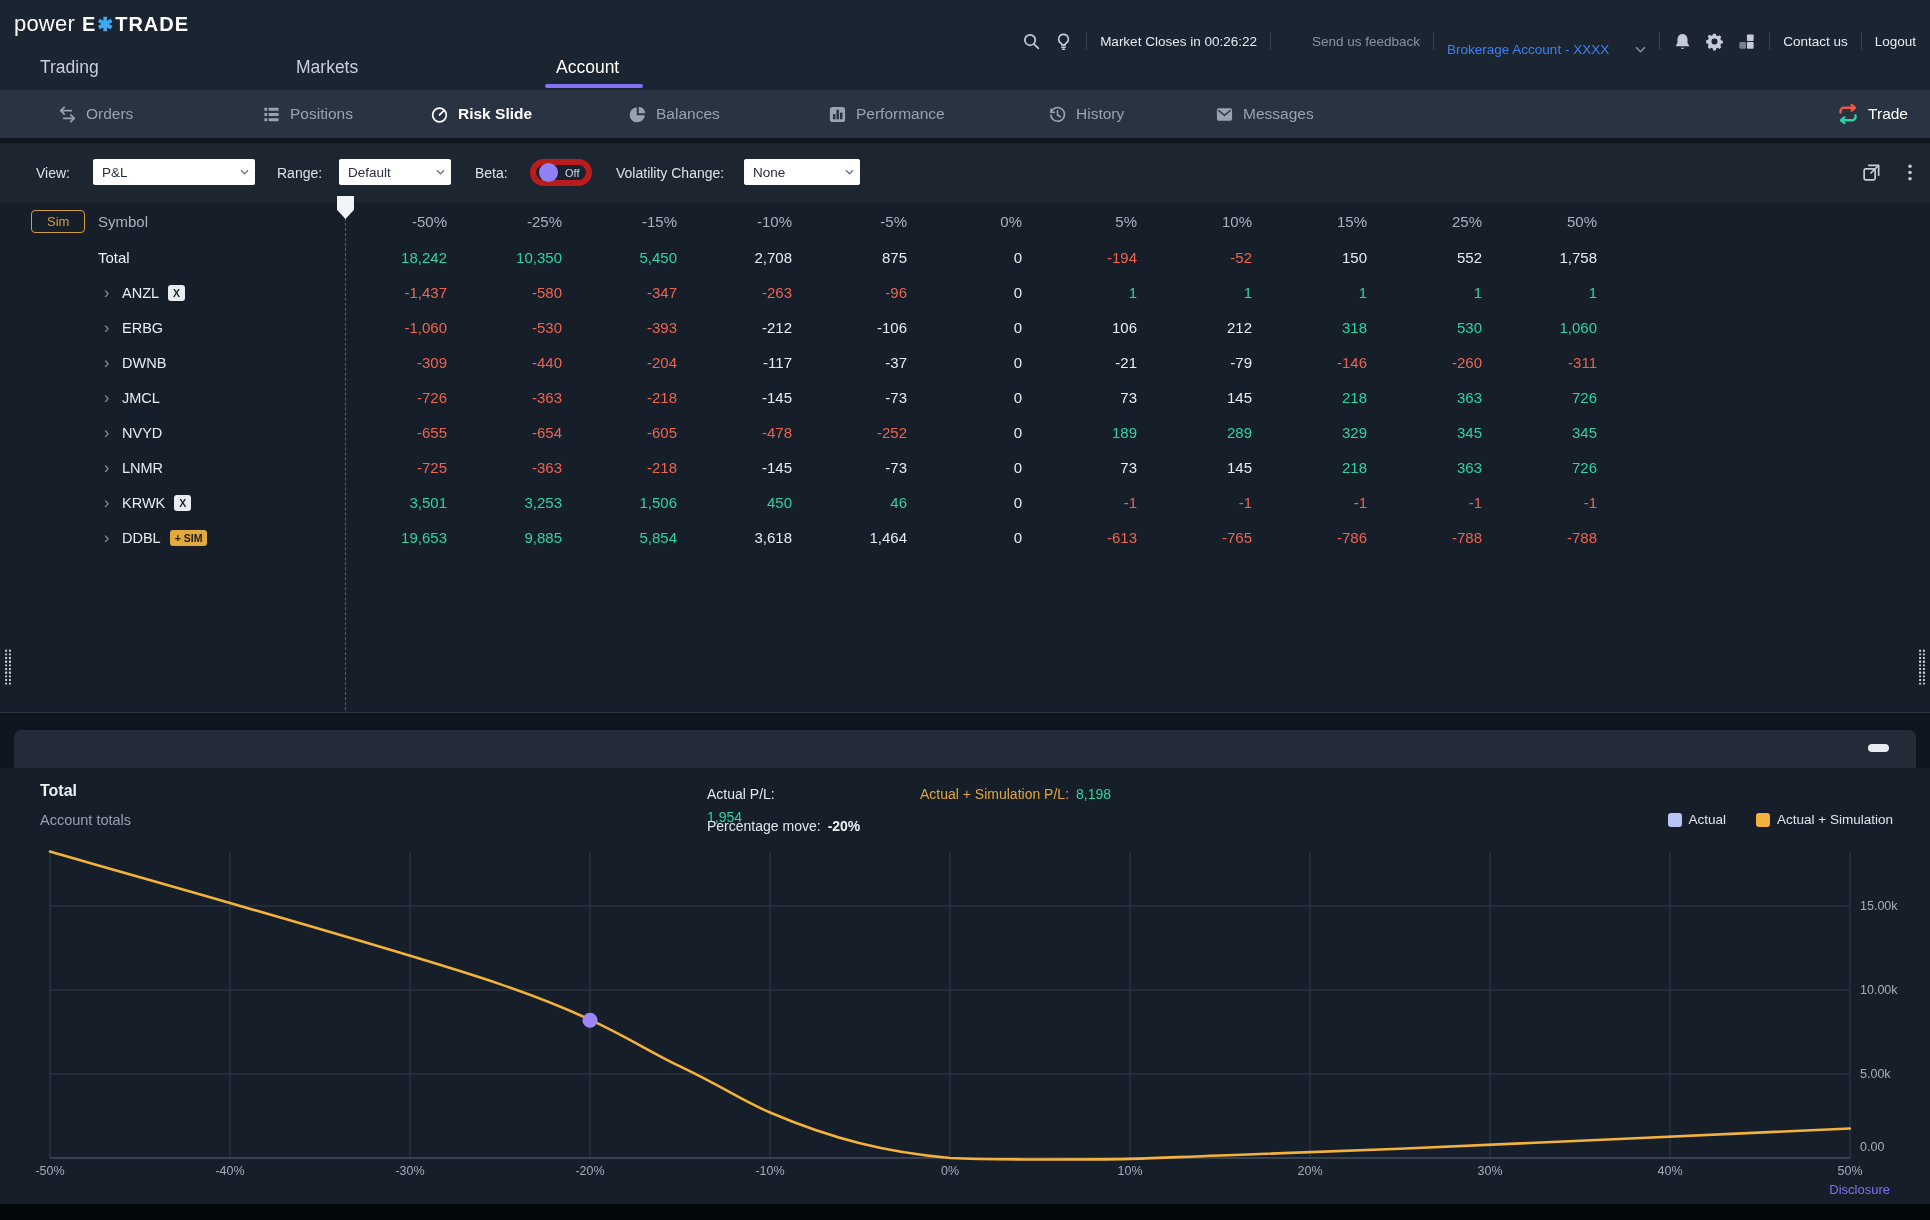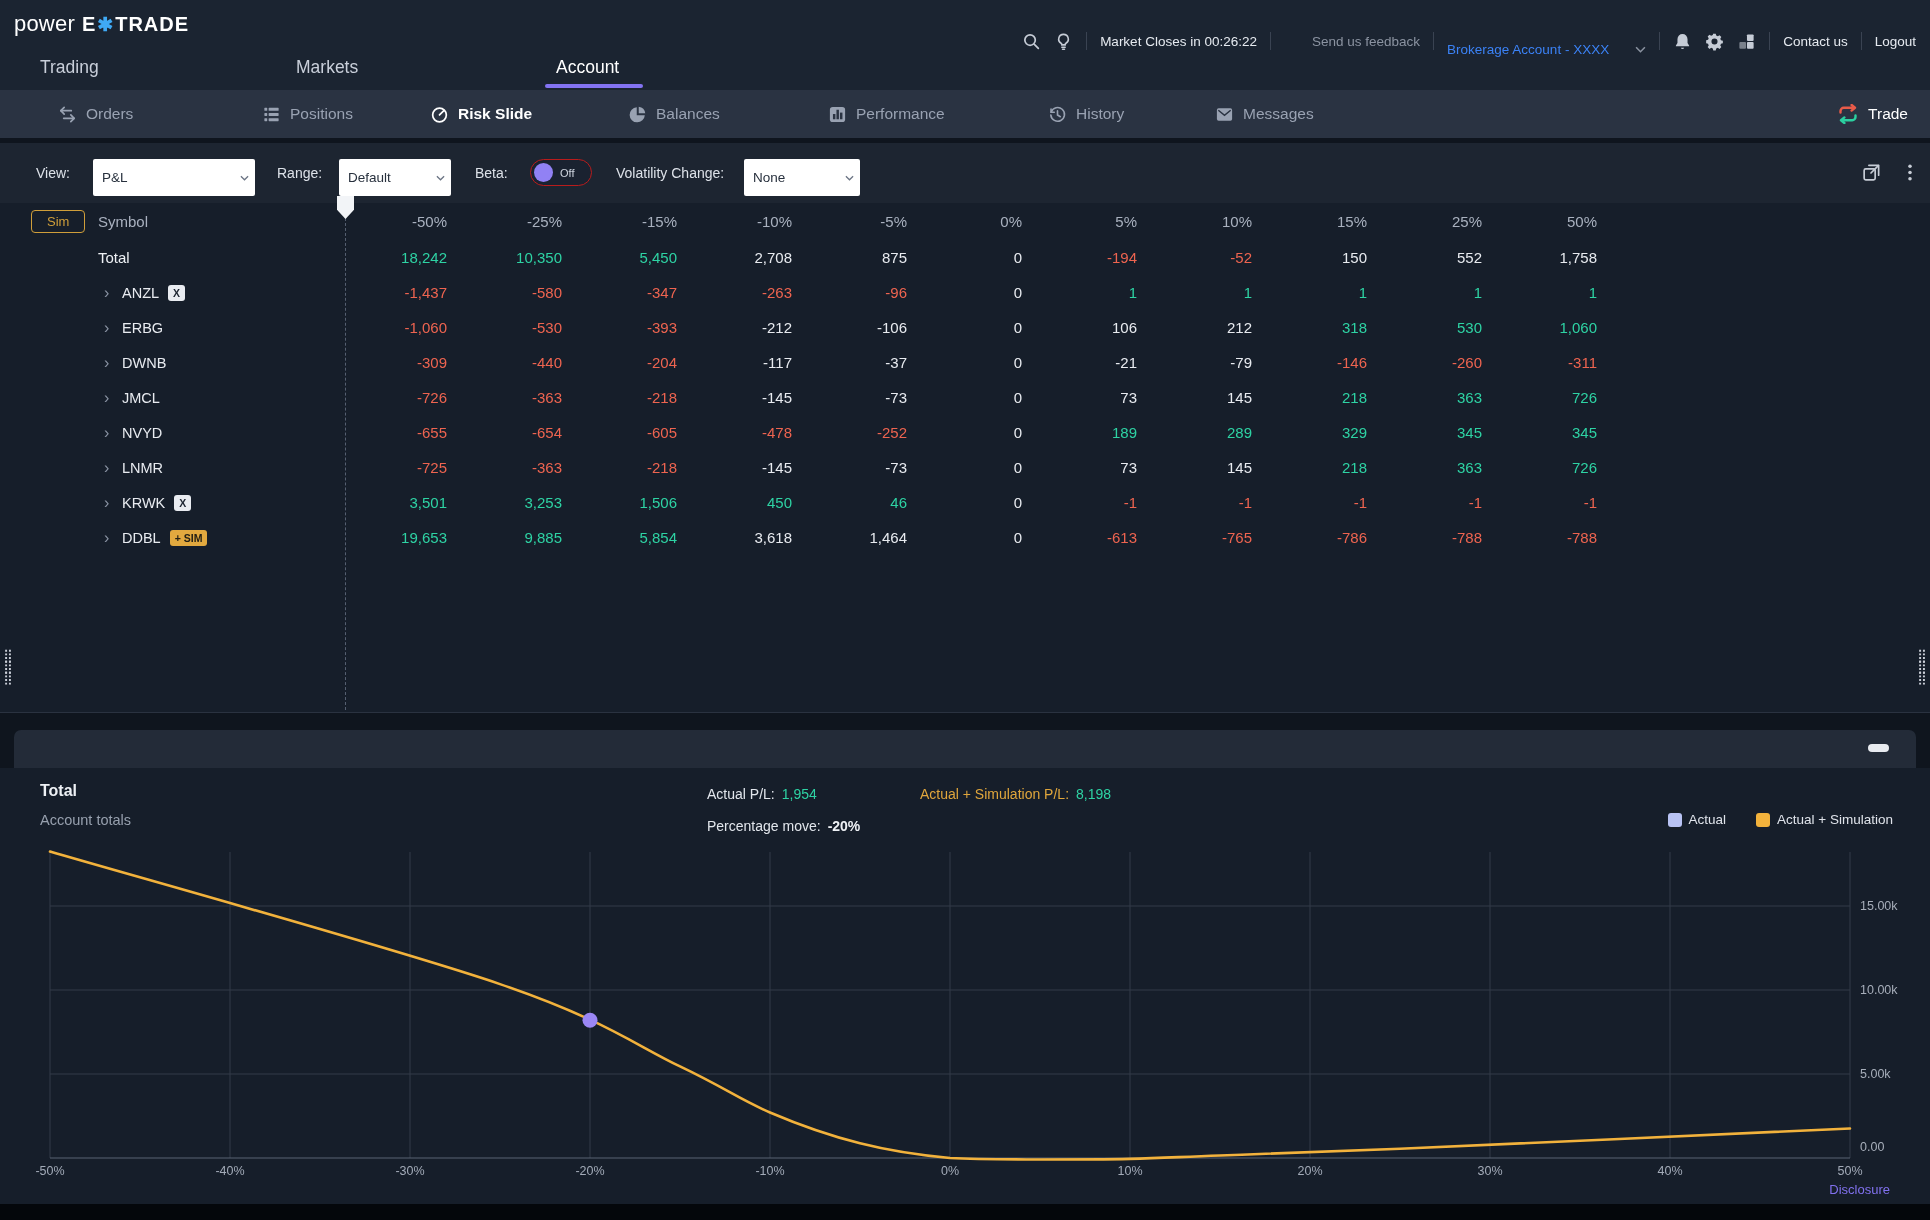--- a/index.html
+++ b/index.html
@@ -34,25 +34,25 @@
   .snitem:nth-of-type(3){left:430px;} .snitem:nth-of-type(4){left:628px;}
   .snitem:nth-of-type(5){left:828px;} .snitem:nth-of-type(6){left:1048px;}
   .snitem:nth-of-type(7){left:1215px;}
   .trade{position:absolute;right:22px;top:0;height:48px;display:flex;align-items:center;gap:9px;color:#fff;font-size:15.5px;cursor:pointer;}
   .trade .ic{width:22px;height:20px;display:inline-flex;}
   .trade .ic svg{width:100%;height:100%;}
   
   .panel{position:absolute;left:0;top:143px;width:100%;height:569px;background:#161e2a;border-bottom:1px solid #2a3240;}
   .toolbar{position:absolute;left:0;top:0;width:100%;height:60px;background:#1d2531;}
   .tlabel{position:absolute;top:0;height:60px;display:flex;align-items:center;font-size:14px;color:#dde2e9;}
-  .select{position:absolute;top:16px;height:37px;background:#ffffff;border-radius:2px;display:flex;align-items:center;
+  .select{position:absolute;top:16px;height:26px;background:#ffffff;border-radius:2px;display:flex;align-items:center;
           font-size:13.5px;color:#27303d;padding:0 20px 0 9px;box-sizing:border-box;cursor:pointer;}
   .select .chev-dn{position:absolute;right:6px;width:9px;height:6px;color:#6b7484;display:inline-flex;}
   .chev-dn svg{width:100%;height:100%;}
-  .toggle{position:absolute;left:530px;top:16px;width:62px;height:27px;border:1px solid #b91c1c;border-radius:14px;
+  .toggle{position:absolute;left:530px;top:16px;width:62px;height:27px;border:6px solid #b91c1c;border-radius:14px;
           background:#1a2230;display:flex;align-items:center;cursor:pointer;box-sizing:border-box;}
   .toggle .knob{width:19px;height:19px;border-radius:50%;background:#9181f4;margin-left:3px;}
   .toggle .tstate{font-size:11px;color:#cfd5df;margin-left:7px;}
   .pic{position:absolute;top:19px;width:21px;height:21px;color:#c7cdd6;display:inline-flex;cursor:pointer;}
   .pic svg{width:100%;height:100%;}
   
   .thead{position:absolute;left:0;top:63px;width:100%;height:34px;}
   .simbadge{position:absolute;left:31px;top:4px;border:1.5px solid #cf9e3a;color:#cf9e3a;font-size:13px;
             padding:3px 15px;border-radius:4px;cursor:pointer;}
   .symhead{position:absolute;left:98px;top:7px;font-size:15px;color:#a9b1bf;}
@@ -79,21 +79,21 @@
   .grip.l{left:1px;} .grip.r{right:1px;}
   .grip::before{content:"⣿\A⣿\A⣿";white-space:pre;}
   
   .collapse-bar{position:absolute;left:14px;top:730px;width:1902px;height:38px;background:#232b38;border-radius:7px 7px 0 0;}
   .minus-btn{position:absolute;right:27px;top:14px;width:21px;height:8px;background:#e8ebf0;border-radius:4px;cursor:pointer;}
   
   .bottom{position:absolute;left:0;top:768px;width:100%;height:436px;background:#161e2a;}
   .btitle{position:absolute;left:40px;top:14px;font-size:16px;font-weight:700;color:#eef1f5;}
   .bsub{position:absolute;left:40px;top:44px;font-size:14.5px;color:#97a0ae;}
   .stat{position:absolute;display:flex;gap:7px;font-size:14px;align-items:baseline;}
-  .s1{left:707px;top:18px;color:#e2e6ec;}
+  .s1{left:707px;top:18px;color:#e2e6ec;flex-direction:column;}
   .s2{left:920px;top:18px;color:#e0a63c;}
   .s3{left:707px;top:50px;color:#e2e6ec;}
   .sv-green{color:#2ed3a4;}
   .sv-bold{color:#eef1f5;font-weight:700;}
   #chart-legend{position:absolute;right:37px;top:44px;display:flex;gap:30px;align-items:center;}
   .lgitem{display:flex;align-items:center;gap:7px;font-size:13.5px;color:#dfe3ea;}
   .lgsw{width:14px;height:14px;border-radius:3px;}
   #chart-svg{position:absolute;left:20px;top:77px;}
   #chart-svg text{font-family:"Liberation Sans",sans-serif;}
   .disclosure{position:absolute;right:40px;top:414px;font-size:13px;color:#8171ee;cursor:pointer;}

